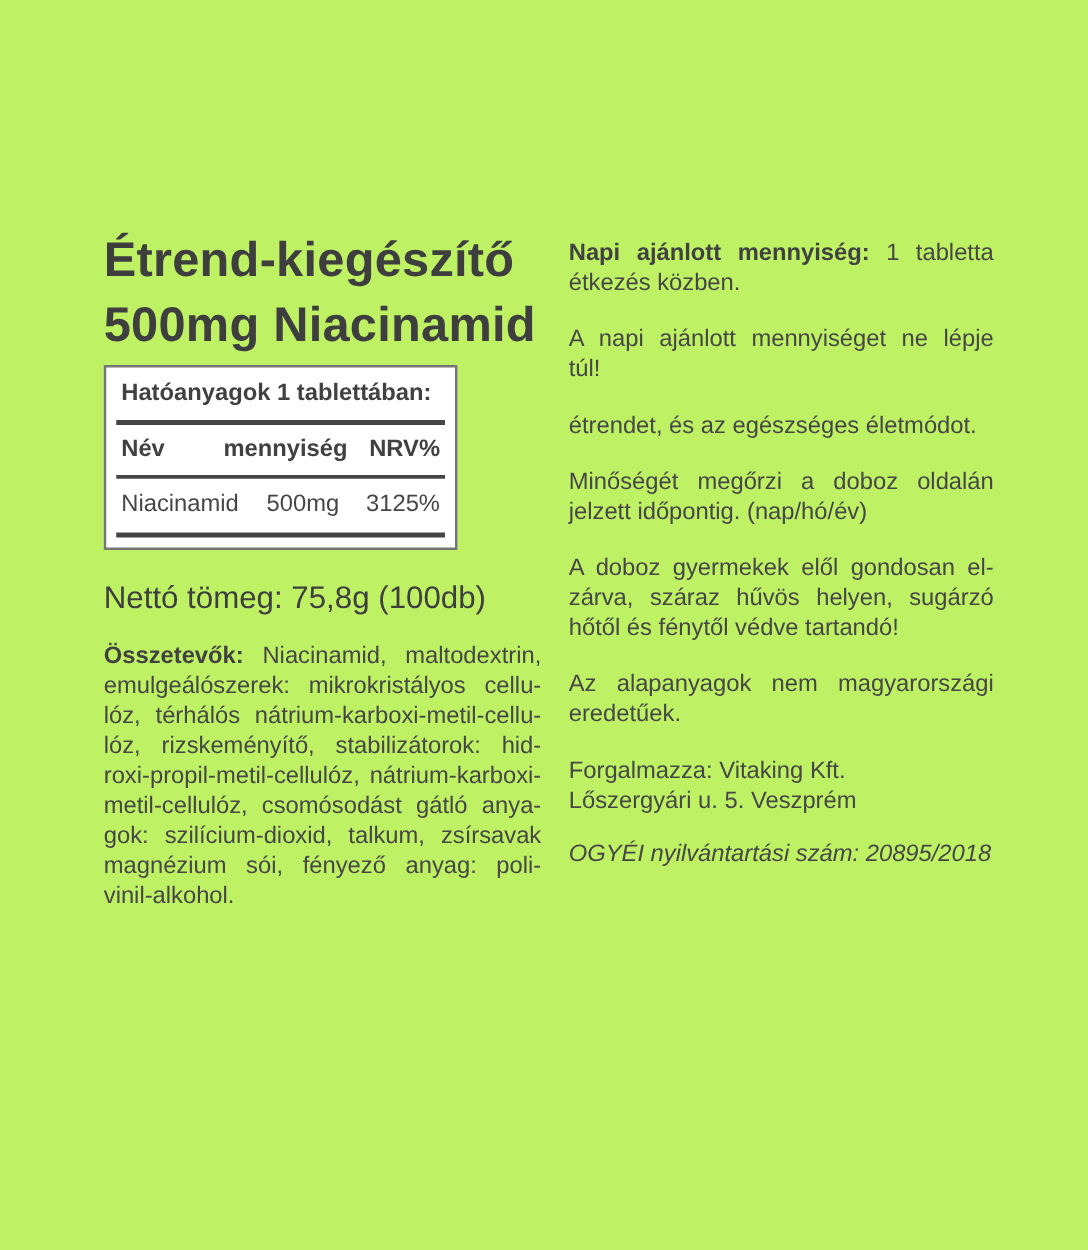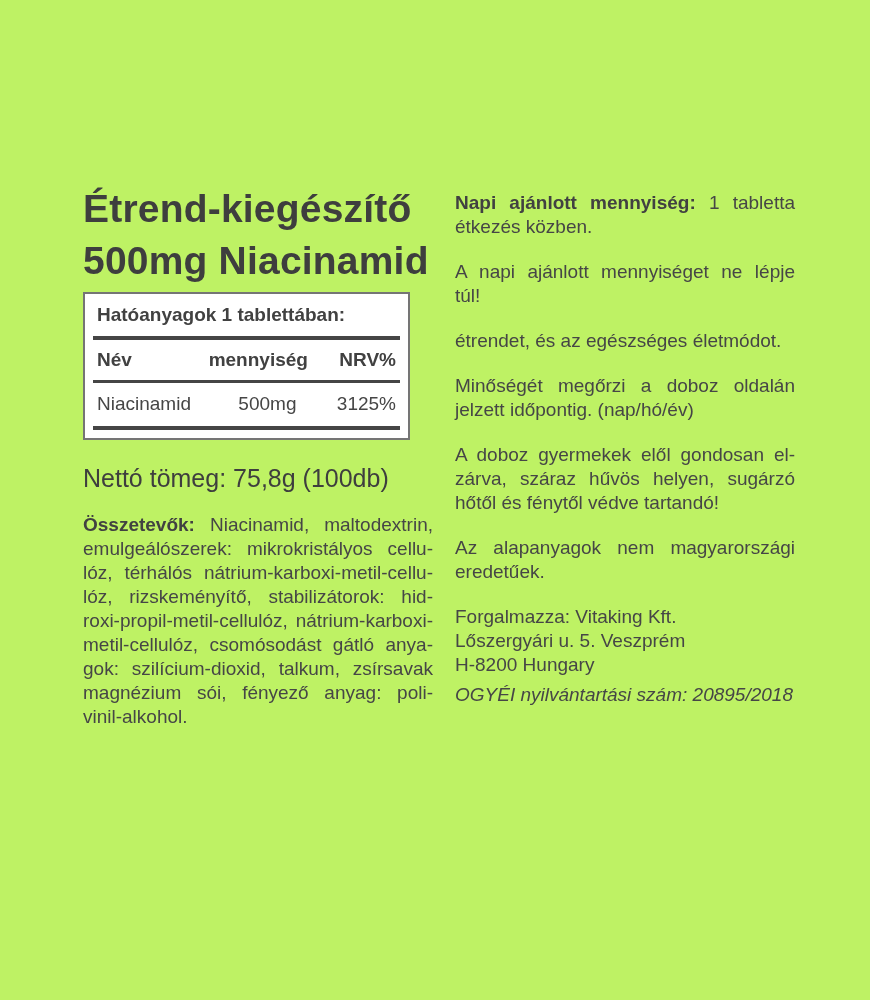--- a/index.html
+++ b/index.html
@@ -37,21 +37,21 @@
     font-size: 39px;
     font-weight: bold;
     line-height: 52px;
     color: #3e3e3e;
     white-space: nowrap;
     letter-spacing: 0.2px;
   }
   
   .supp-table {
     box-sizing: border-box;
-    width: 327px;
+    width: 283px;
     margin-top: 5px;
     border: 2px solid #757575;
     padding: 6px 8px 8px 8px;
     background: #ffffff;
   }
   .tbl-title {
     font-size: 19px;
     font-weight: bold;
     line-height: 22px;
     padding: 4px 4px 10px 4px;
@@ -93,21 +93,21 @@
   
   .jl  { text-align: justify; text-align-last: justify; }
   .jl-last { text-align: left; }
   b.lead { font-weight: bold; color: #414141; }
   
   .para {
     font-size: 19px;
     line-height: 24px;
     margin: 0 0 21px 0;
   }
-  .para.address { margin-bottom: 6px; }
+  .para.address { margin-bottom: 19px; }
   .para.registration {
     font-style: italic;
     white-space: nowrap;
   }
 </style>
 </head>
 <body>
 
 <div class="label-root">
 
@@ -179,20 +179,19 @@
     </div>
 
     <div class="para">
       <div class="jl">Az alapanyagok nem magyarországi</div>
       <div class="jl-last">eredetűek.</div>
     </div>
 
     <div class="para address">
       <div class="jl-last">Forgalmazza: Vitaking Kft.</div>
       <div class="jl-last">Lőszergyári u. 5. Veszprém</div>
-      <div class="jl-last">H-8200 Hungary</div>
     </div>
 
     <div class="para registration">OGYÉI nyilvántartási szám: 20895/2018</div>
 
   </div>
 
 </div>
 
 </body></html>

